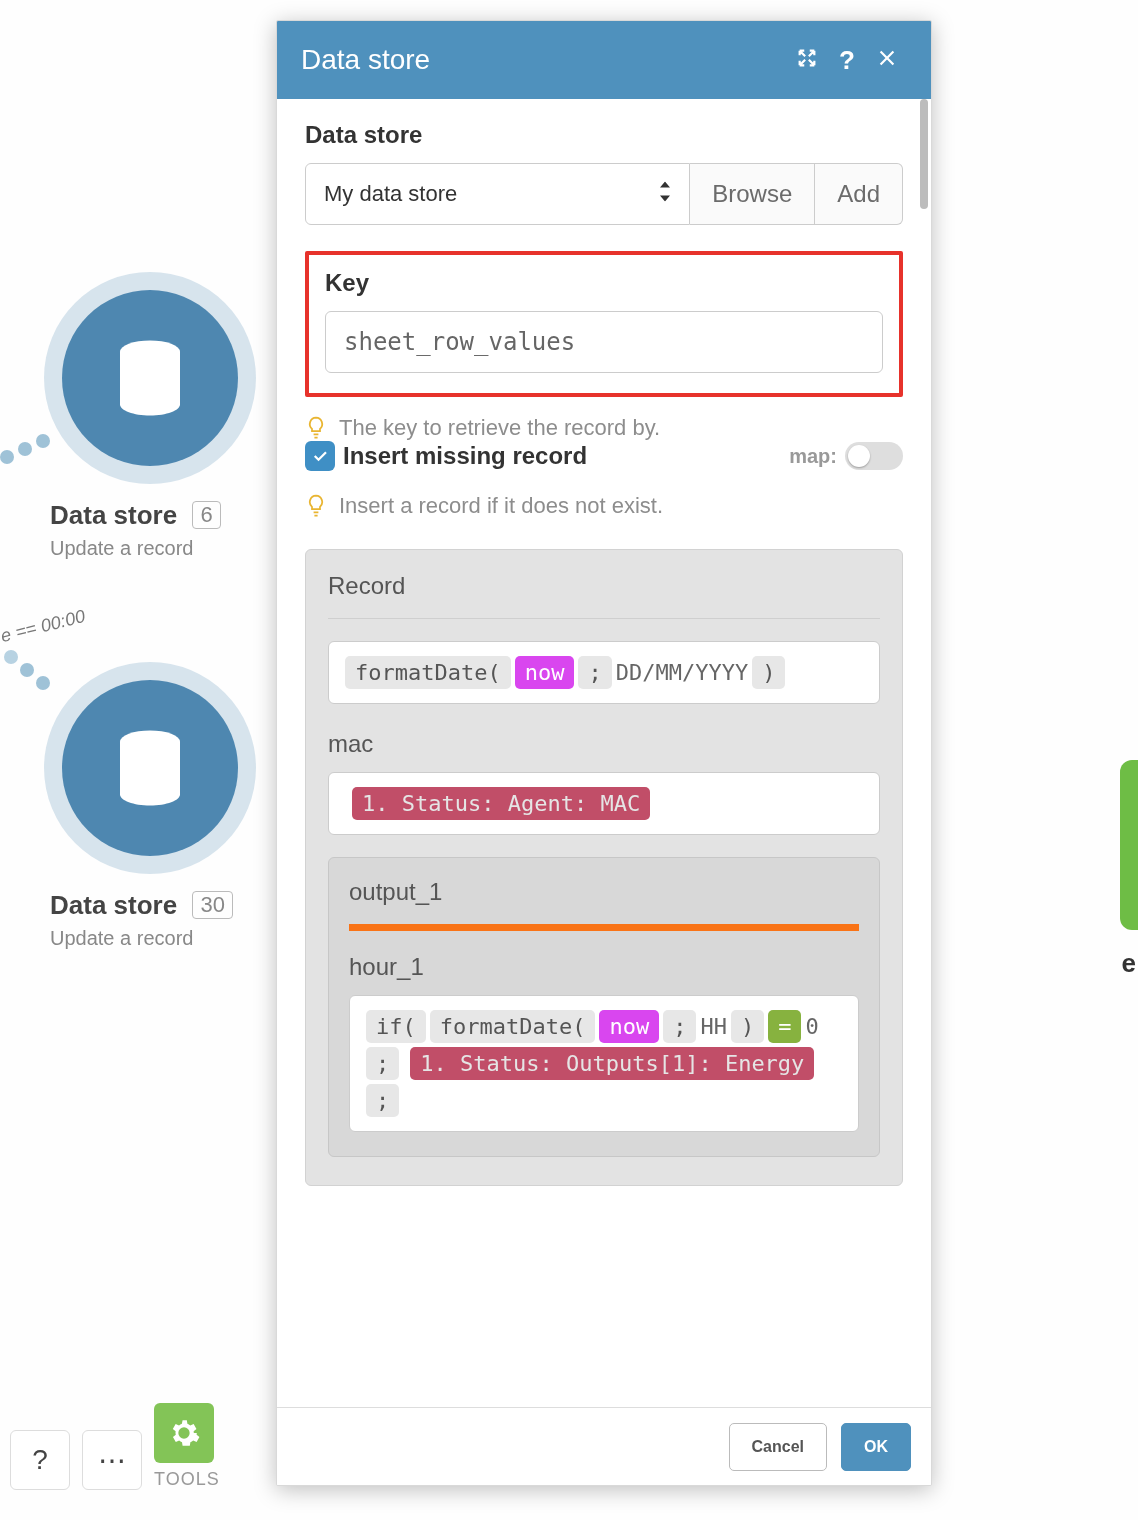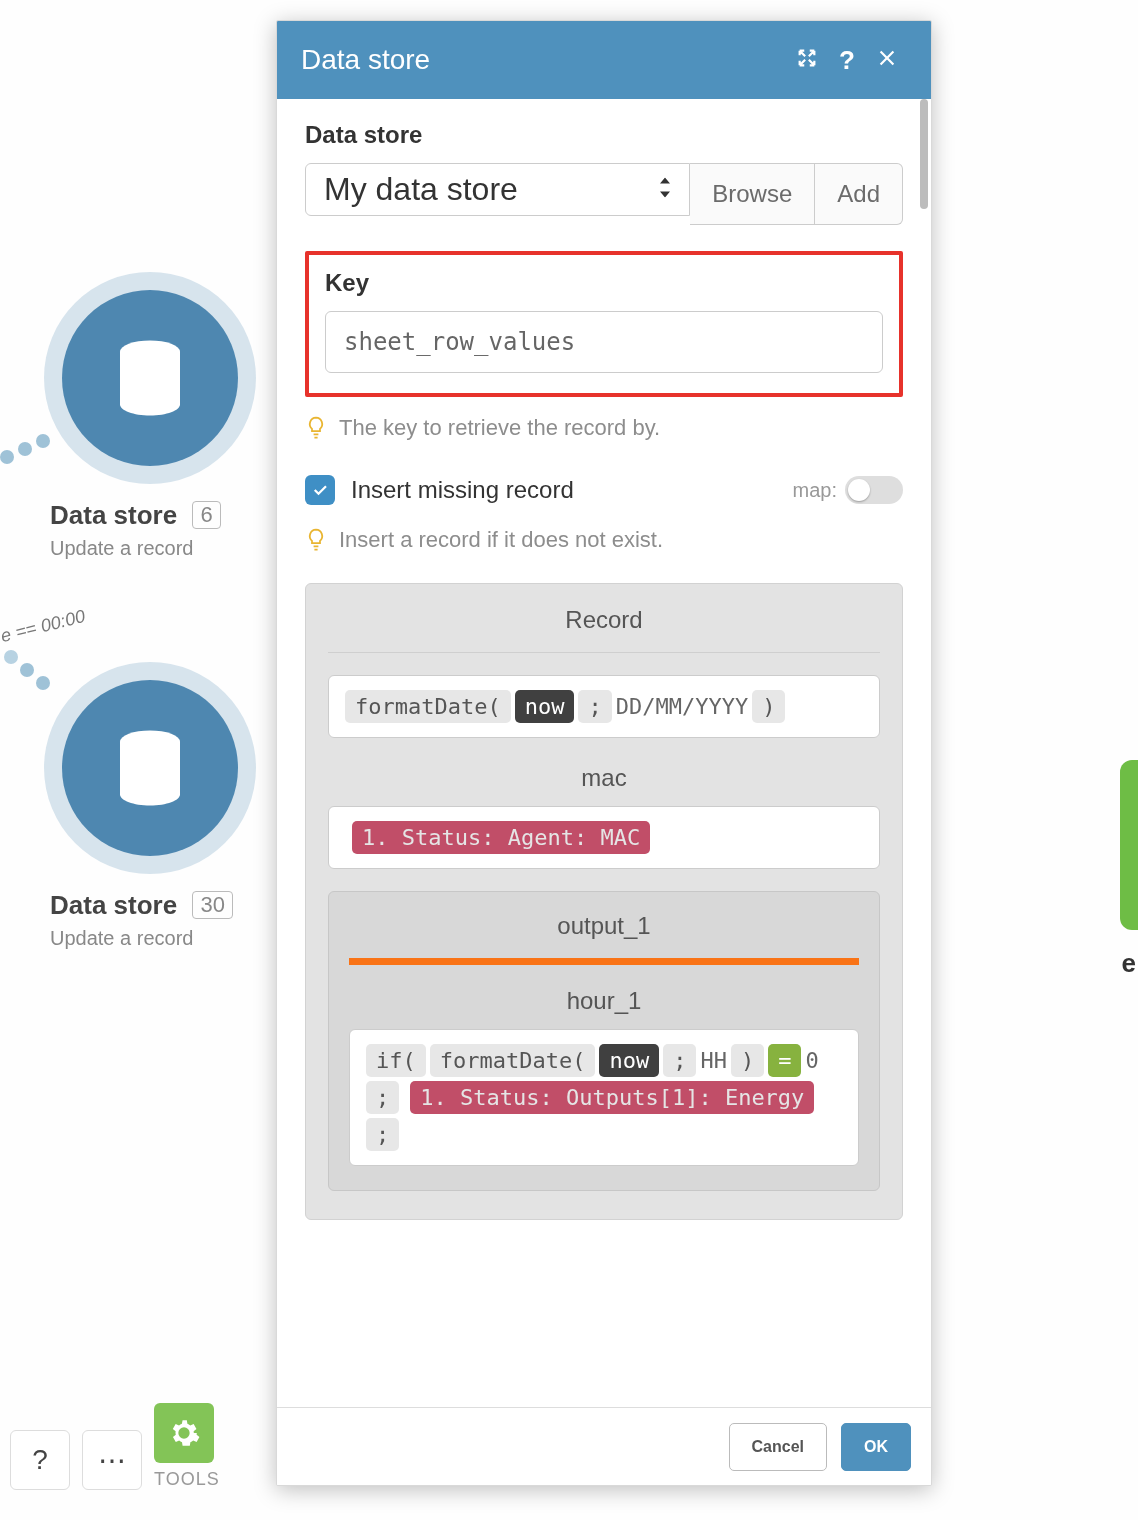--- a/index.html
+++ b/index.html
@@ -108,22 +108,22 @@
     position: relative;
   }
   .dlg-scroll {
     position: absolute; right: 3px; top: 0; width: 8px; height: 110px;
     background: #bcbcbc; border-radius: 4px;
   }
 
   .field-label { font-size: 24px; font-weight: 700; color: #333; margin-bottom: 14px; }
   .row { display: flex; }
   .select-box {
-    flex: 1; height: 53px; border: 1px solid #ccc; border-radius: 6px 0 0 6px;
-    display: flex; align-items: center; padding: 0 18px; font-size: 32px; color: #333;
+    flex: 1; height: 62px; border: 1px solid #ccc; border-radius: 6px 0 0 6px;
+    display: flex; align-items: center; padding: 0 18px; font-size: 22px; color: #333;
     position: relative; background: #fff;
   }
   .select-caret {
     position: absolute; right: 18px; top: 50%; transform: translateY(-50%);
     font-size: 20px;
   }
   .btn-browse, .btn-add {
     height: 62px; border: 1px solid #ccc; border-left: none;
     padding: 0 22px; font-size: 24px; color: #6b6b6b; background: #fafafa;
     display: flex; align-items: center;
@@ -142,22 +142,21 @@
     font-family: ui-monospace, Menlo, Consolas, monospace;
   }
 
   .hint-row { display: flex; align-items: center; gap: 12px; color: #8d8d8d; font-size: 22px; margin-top: 18px; }
   .bulb {
     width: 22px; height: 22px; display: inline-flex; align-items: center; justify-content: center;
   }
   .bulb svg { width: 20px; height: 24px; fill: none; stroke: #e9b531; stroke-width: 2.2; }
 
   .insert-row {
-    margin-top: 34px;
-    display: flex; align-items: center; gap: 16px;
+    display: flex; align-items: center; gap: 8px; font-weight: bold;
   }
   .chk {
     width: 30px; height: 30px; border-radius: 6px; background: #3f8fc5;
     display: flex; align-items: center; justify-content: center;
   }
   .chk svg { width: 18px; height: 18px; stroke: #fff; fill: none; stroke-width: 3; }
   .insert-label { font-size: 24px; color: #333; }
   .map-wrap { margin-left: auto; display: flex; align-items: center; gap: 8px; }
   .map-label { font-size: 20px; color: #999; }
   .toggle {
@@ -167,32 +166,31 @@
   .toggle::after {
     content: ""; position: absolute; left: 3px; top: 3px;
     width: 22px; height: 22px; border-radius: 50%; background: #fff;
     box-shadow: 0 1px 2px rgba(0,0,0,0.3);
   }
 
   .record-block {
     margin-top: 30px;
     background: #e3e3e3; border: 1px solid #d2d2d2; border-radius: 6px;
     padding: 22px 22px 28px 22px;
-    text-align: center;
   }
   .record-title { font-size: 24px; color: #555; border-bottom: 1px solid #cfcfcf; padding-bottom: 18px; margin-bottom: 22px; }
   .sub-label { font-size: 24px; color: #555; margin-bottom: 14px; }
   .expr-box {
     background: #fff; border: 1px solid #ccc; border-radius: 6px;
     padding: 14px 16px; font-family: ui-monospace, Menlo, Consolas, monospace;
     font-size: 22px; display: flex; flex-wrap: wrap; gap: 4px; align-items: center;
   }
   .tok { padding: 4px 10px; border-radius: 5px; white-space: nowrap; }
   .tok-fn   { background: #e7e7e7; color: #555; }
-  .tok-kw   { background: #404040; color: #fff; }
+  .tok-kw   { background: #d946ef; color: #fff; }
   .tok-eq   { background: #87b23f; color: #fff; }
   .tok-pill { background: #c14e68; color: #e5e5e5; margin-left: 7px; }
   .tok-txt  { color: #666; }
 
   .inner-block {
     margin-top: 22px;
     background: #d8d8d8; border: 1px solid #c7c7c7; border-radius: 6px;
     padding: 20px 20px 24px 20px;
   }
 

